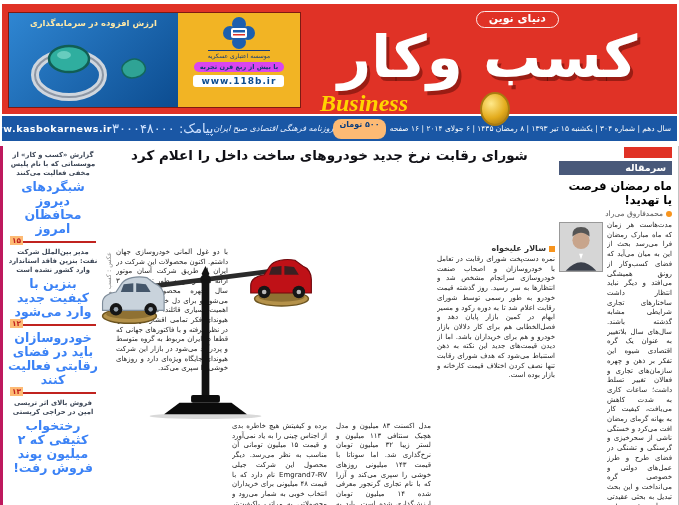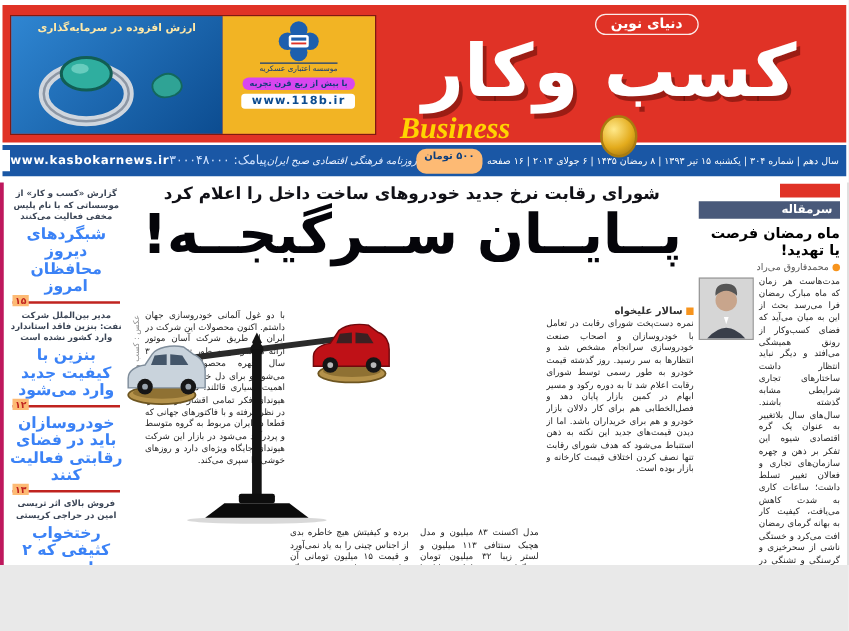--- a/index.html
+++ b/index.html
@@ -1,17 +1,17 @@
 <!DOCTYPE html>
 <html lang="fa" dir="rtl"><head>
 <meta charset="utf-8">
 <style>
   html,body{margin:0;padding:0;background:#e9e9e9;}
   *{box-sizing:border-box;}
-  .page{position:relative;width:679px;height:452px;background:#fff;overflow:hidden;
+  .page{position:relative;width:679px;height:505px;background:#fff;overflow:hidden;
         direction:rtl;font-family:"DejaVu Sans",sans-serif;margin:0 auto;}
 
   
   .masthead{position:absolute;top:4px;left:2px;right:2px;height:110px;background:#e03226;}
   .tagline{position:absolute;top:7px;right:118px;color:#fff;font-size:11px;font-weight:bold;
            border:1px solid rgba(255,255,255,.9);border-radius:9px;padding:0 12px 2px;}
   .mast-title{position:absolute;top:12px;right:4px;left:300px;text-align:center;color:#fff;
               font-size:58px;font-weight:bold;line-height:82px;
               text-shadow:3px 4px 0 rgba(70,5,0,.45);white-space:nowrap;}
   .mast-en{position:absolute;left:318px;bottom:-3px;color:#ffd400;
@@ -36,21 +36,21 @@
   .ad-url{margin-top:3px;background:#fff;border-radius:3px;color:#0c4c90;font-weight:bold;
           font-size:9px;padding:1px 8px;letter-spacing:1px;direction:ltr;}
 
   
   .infobar{position:absolute;top:116px;left:2px;right:2px;height:25px;background:#1a57a5;
            display:flex;align-items:center;justify-content:space-between;padding:0 6px;color:#fff;}
   .issue{font-size:7.5px;white-space:nowrap;}
   .price{background:#fdba74;color:#0d3e7c;font-size:8px;font-weight:bold;border-radius:8px;
          padding:1px 6px 10px;white-space:nowrap;margin-right:4px;}
   .papertype{font-size:8px;color:#e8f0ff;font-style:italic;white-space:nowrap;}
-  .sms{font-size:10px;color:#cfe2ff;white-space:nowrap;}
+  .sms{font-size:13px;color:#cfe2ff;white-space:nowrap;}
   .website{font-size:9.5px;font-weight:bold;letter-spacing:.5px;direction:ltr;white-space:nowrap;}
   .barcode{width:54px;height:17px;background:#fff;padding:2px 4px;}
   .barcode i{display:block;height:100%;
      background:repeating-linear-gradient(90deg,#111 0 2px,#fff 2px 4px,#111 4px 5px,#fff 5px 8px);}
 
   
   .sidebar{position:absolute;top:146px;left:0;width:103px;bottom:0;border-left:3px solid #be185d;
            padding:2px 5px 0;}
   .item-kicker{font-size:6.8px;color:#3c4656;font-weight:bold;text-align:center;line-height:9px;
                margin:3px 0 2px;}
@@ -165,21 +165,20 @@
     <div>
       <div class="item-kicker">فروش بالای اثر تریسی امین در حراجی کریستی</div>
       <div class="item-title">رختخواب کثیفی که ۲ میلیون پوند فروش رفت!</div>
 
     </div>
 
   </div>
 
   <div class="center">
     <div class="kicker">شورای رقابت نرخ جدید خودروهای ساخت داخل را اعلام کرد</div>
-    <div class="headline">پــایــان ســرگیجــه!</div>
     <div class="feature">
       <div class="f-credit">عکس : کسب و کار</div>
       <div class="f-left">با دو غول آلمانی خودروسازی جهان داشتم. اکنون محصولات این شرکت در ایران از طریق شرکت آسان موتور ارائه می‌شود و به طور تقریبی هر ۳ سال چهره محصولاتش دگرگون می‌شود و برای دل خریداران ارزش و اهمیت بسیاری قائلند. در بازار قیمت هیوندای فکر تمامی اقشار درآمدی را در نظر گرفته و با فاکتورهای جهانی که قطعا در ایران مربوط به گروه متوسط و پردرآمد می‌شود در بازار این شرکت هیوندای جایگاه ویژه‌ای دارد و روزهای خوشی را سپری می‌کند.</div>
 
       <svg class="f-photo" viewBox="0 0 210 212" preserveAspectRatio="xMidYMid meet" width="100%" height="204">
 
         <path d="M26,76 L184,56" stroke="#2a2a2a" stroke-width="5" stroke-linecap="round"></path>
         <circle cx="105" cy="66" r="5.5" fill="#141414"></circle>
         <path d="M105,52 l4,8 -4,8 -4,-8 z" fill="#141414"></path>
 

